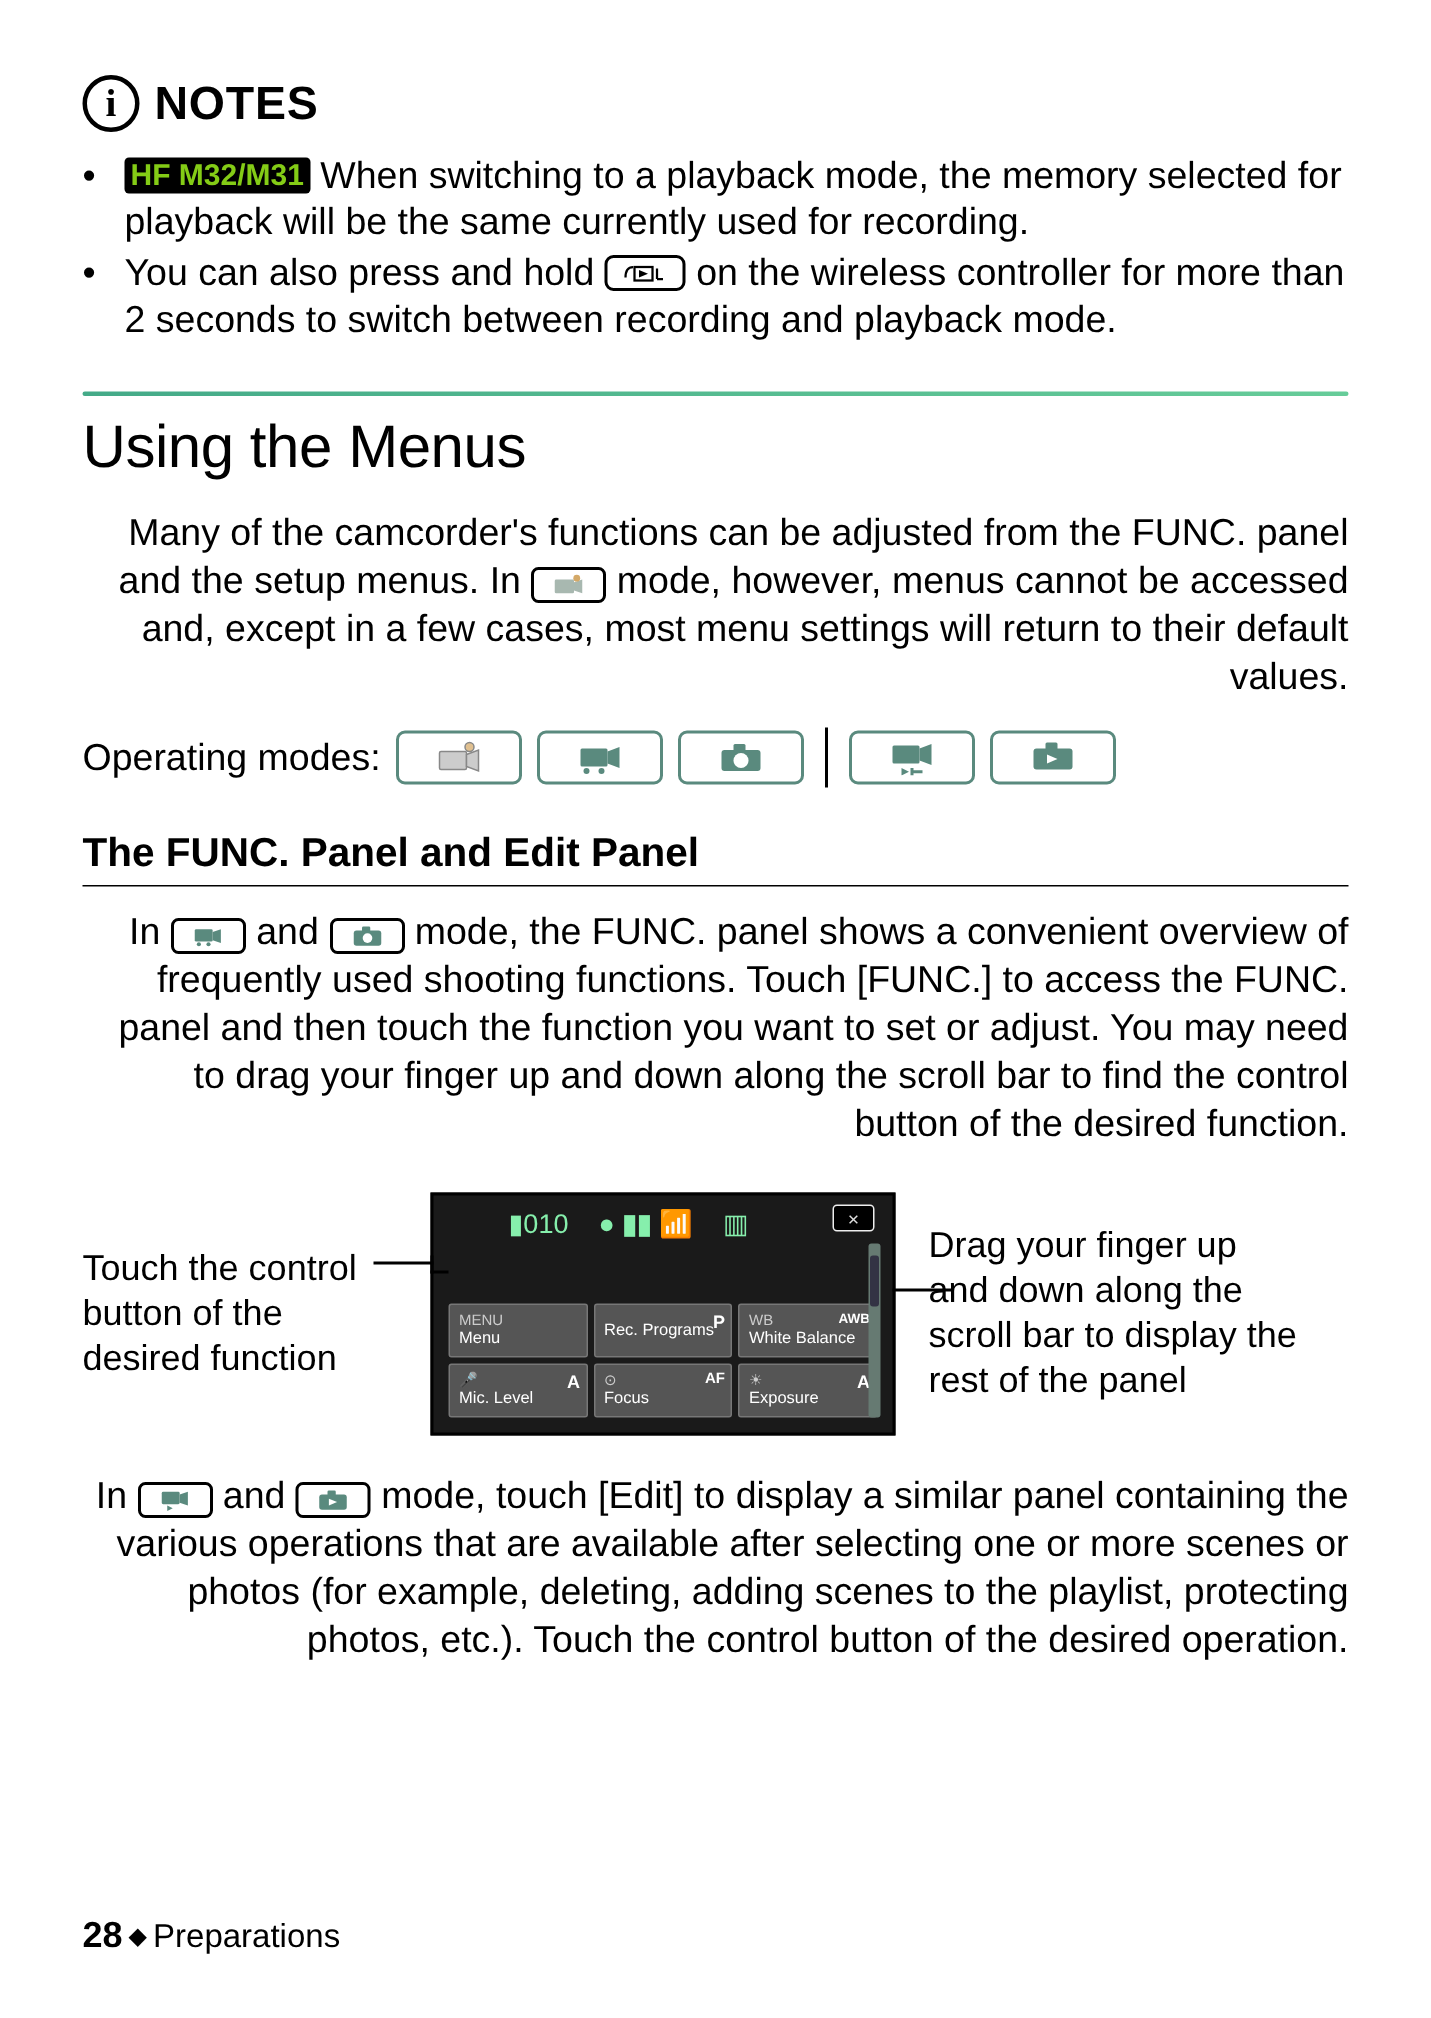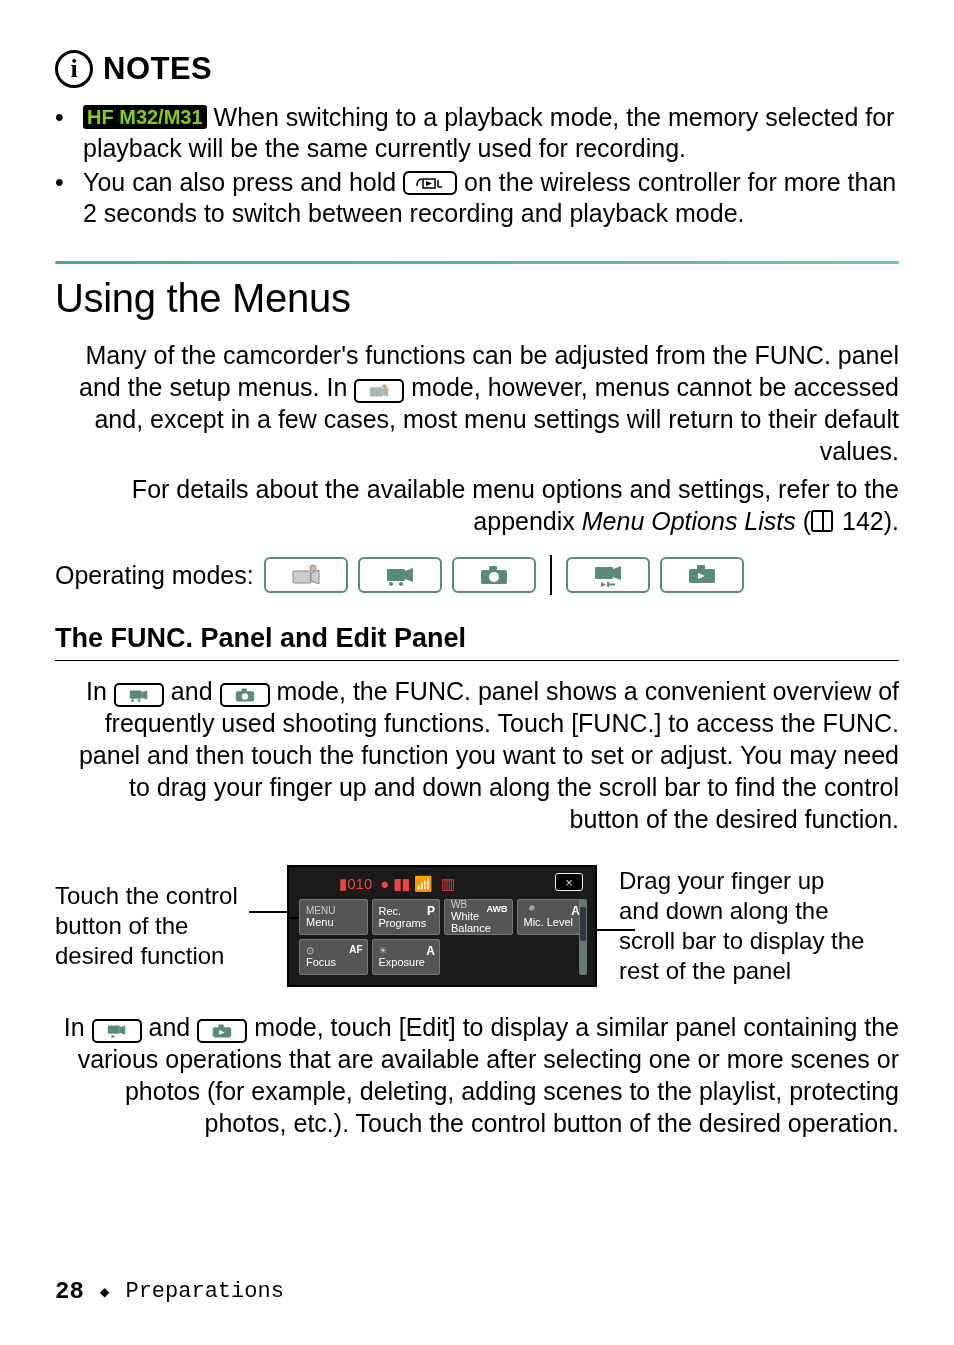--- a/index.html
+++ b/index.html
@@ -21,34 +21,34 @@
   .op-modes-row { display: flex; align-items: center; gap: 10px; margin: 18px 0 28px 0; font-size: 25px; }
   .mode-icon { width: 84px; height: 36px; border: 2px solid #5a8a7e; border-radius: 6px; display: flex; align-items: center; justify-content: center; }
   .divider { width: 2px; height: 40px; background: #000; margin: 0 4px; }
   .subheading { font-size: 27px; font-family: "Arial Narrow", Arial, sans-serif; font-weight: 600; margin-bottom: 6px; }
   .thinrule { border: none; border-top: 1px solid #000; margin-bottom: 14px; }
   .figure-row { display: flex; align-items: center; gap: 22px; margin: 30px 0 24px 0; }
   .figure-caption { font-size: 24px; line-height: 1.25; }
   .figure-caption.left { width: 210px; text-align: left; }
   .figure-caption.right { width: 248px; text-align: left; }
   .screenshot { width: 310px; border: 2px solid #000; background: #1a1a1a; padding: 6px 6px 10px 6px; position: relative; }
-  .ss-header { display: flex; align-items: center; color: #ef4444; font-size: 15px; gap: 8px; padding: 2px 6px 6px 44px; }
+  .ss-header { display: flex; align-items: center; color: #86efac; font-size: 18px; gap: 20px; padding: 2px 6px 6px 44px; }
   .ss-header .hx { font-weight: bold; }
   .ss-close { position: absolute; right: 12px; top: 6px; width: 28px; height: 18px; border: 1px solid #eee; border-radius: 3px; color: #ddd; font-size: 13px; display:flex;align-items:center;justify-content:center; background:#000;}
-  .ss-grid { display: grid; grid-template-columns: 1fr 1fr 1fr 1fr; grid-auto-rows: 36px; gap: 4px; padding: 0 4px; }
+  .ss-grid { display: grid; grid-template-columns: 1fr 1fr 1fr; grid-auto-rows: 36px; gap: 4px; padding: 0 4px; margin-top: 36px; }
   .ss-cell { background: #555; border: 1px solid #777; border-radius: 2px; display: flex; flex-direction: column; justify-content: center; padding: 2px 6px; color: #fff; font-size: 11px; position: relative; }
   .ss-cell .tl { font-size: 10px; line-height: 1; color:#ccc;}
   .ss-cell .bl { font-size: 11px; line-height: 1.1; }
   .ss-cell .tr { position: absolute; right: 4px; top: 4px; font-size: 12px; font-weight: bold; }
   .ss-scroll { position: absolute; right: 8px; top: 32px; bottom: 10px; width: 8px; background: #667a72; border-radius: 2px; }
   .ss-scroll::after { content:""; position:absolute; top:8px; left:1px; right:1px; height:34px; background:#334; border-radius:2px;}
   .ss-leader-left { position: absolute; left: -40px; top: 44px; width: 40px; height: 2px; background: #000; }
   .ss-leader-left::before { content:""; position:absolute; left:38px; top:-4px; width:10px; height:10px; border-left:2px solid #000; border-bottom:2px solid #000; }
   .ss-leader-right { position: absolute; right: -40px; top: 62px; width: 40px; height: 2px; background: #000; }
-  .footer { position: absolute; bottom: 40px; left: 55px; font-size: 22px; display:flex; align-items:center; gap:16px;font-family:Liberation Mono, monospace;}
+  .footer { position: absolute; bottom: 40px; left: 55px; font-size: 22px; display:flex; align-items:center; gap:4px;}
   .footer .pagenum { font-weight: bold; font-size: 24px; }
   .footer .diamond { font-size: 16px; }
   .grey { color: #888; fill: #888; stroke: #888; }
   .green-fill { fill: #5a8a7e; }
   .mode-svg { width: 34px; height: 24px; }
   .book-icon { display:inline-block; width:22px; height:18px; border:2px solid #000; border-top:none; border-radius:0 0 3px 3px; position:relative; vertical-align:-2px; margin-right:2px;}
   .book-icon::before { content:""; position:absolute; top:-4px; left:-2px; right:-2px; height:6px; border:2px solid #000; border-bottom:none; border-radius:3px 3px 0 0;}
   .book-icon::after { content:""; position:absolute; top:-2px; bottom:0; left:50%; width:2px; background:#000;}
   .small-mode { display:inline-flex; align-items:center; justify-content:center; width:50px; height:24px; border:2px solid #000; border-radius:5px; vertical-align:-3px;}
   .small-mode svg { width:22px; height:16px; }
@@ -94,23 +94,20 @@
     <span class="small-mode">
       <svg viewBox="0 0 24 16">
           <rect x="2" y="4" width="14" height="10" fill="#a8b8b0" rx="1"></rect>
           <path d="M16 6 L22 4 L22 14 L16 12 Z" fill="#a8b8b0"></path>
           <circle cx="18" cy="3" r="2.5" fill="#d4a968"></circle>
         </svg>
     </span>
     <span> mode, however, menus cannot be accessed and, except in a few cases, most menu settings will return to their default values.</span>
   </p>
 
-  <p class="body-text">
-    <span>For details about the available menu options and settings, refer to the appendix </span><span class="italic">Menu Options Lists</span><span> (</span><span class="book-icon"></span><span> 142).</span>
-  </p>
 
   <div class="op-modes-row">
     <span>Operating modes:</span>
     <span class="mode-icon">
       <svg class="mode-svg grey" viewBox="0 0 34 24">
           <rect x="4" y="8" width="18" height="12" fill="#ccc" rx="1"></rect>
           <path d="M22 10 L30 7 L30 21 L22 18 Z" fill="#ccc"></path>
           <circle cx="24" cy="5" r="3" fill="#e0c090"></circle>
         </svg>
     </span>

